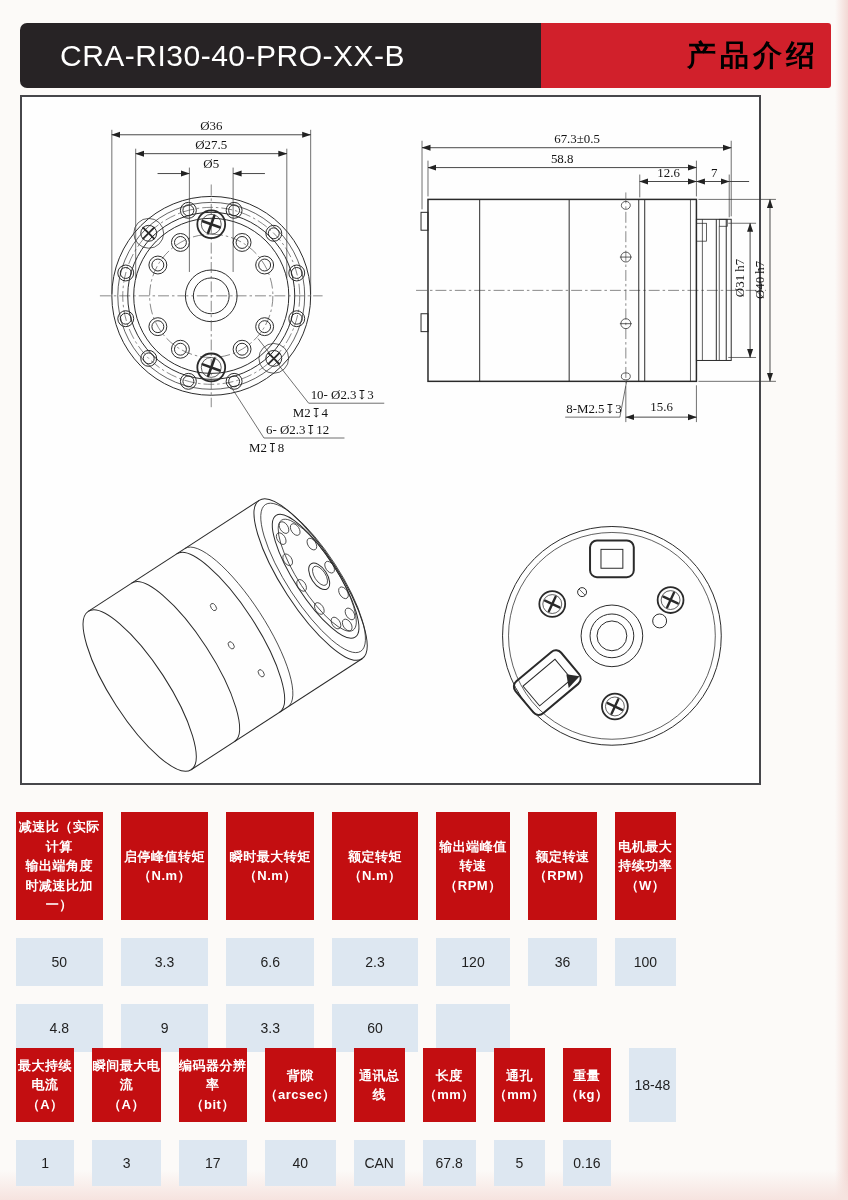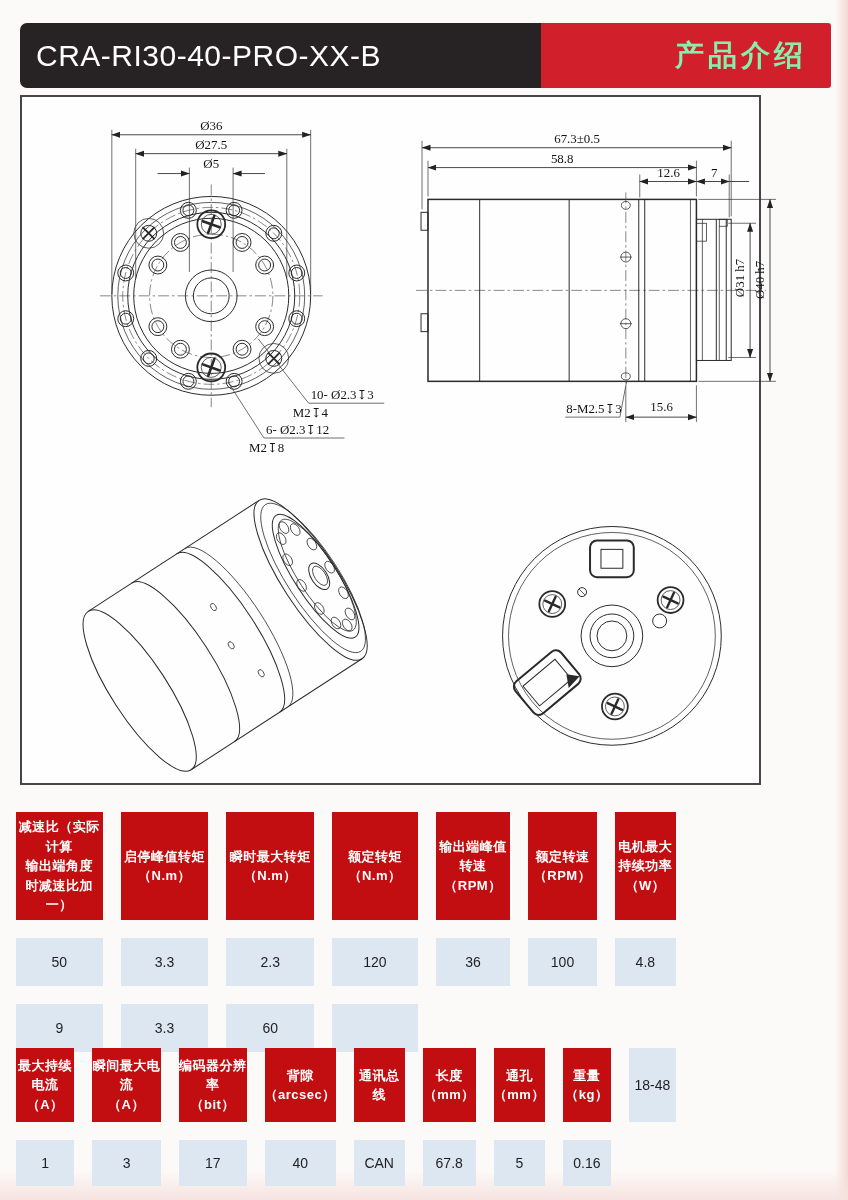--- a/index.html
+++ b/index.html
@@ -19,27 +19,27 @@
   .tint-right{position:absolute;right:0;top:0;width:13px;height:1200px;
     background:linear-gradient(90deg,rgba(243,214,210,0),#f3d8d4);}
   .tint-bottom{position:absolute;left:0;bottom:0;width:848px;height:30px;
     background:linear-gradient(180deg,rgba(248,230,226,0),#f6e3df);}
 
   
   .titlebar{position:absolute;left:20px;top:23px;width:811px;height:65px;display:flex;}
   .titlebar-black{
     flex:0 0 521px;background:var(--c-black);color:#fff;
     border-radius:7px 0 0 7px;
-    display:flex;align-items:center;padding-left:16px;
+    display:flex;align-items:center;padding-left:40px;
     font-size:30px;letter-spacing:0.5px;
   }
   .titlebar-red{
-    flex:1;background:var(--c-badge);color:#86efac;
+    flex:1;background:var(--c-badge);color:#000000;
     border-radius:0 3px 3px 0;
-    display:flex;align-items:center;justify-content:flex-end;padding-right:24px;
+    display:flex;align-items:center;justify-content:flex-end;padding-right:12px;
     font-size:29px;letter-spacing:4px;font-weight:bold;
   }
 
   
   .drawing-panel{
     position:absolute;left:20px;top:95px;width:741px;height:690px;
     background:#fefefe;border:2px solid #46464a;
   }
   svg .ln{fill:none;stroke:#2a2a2a;stroke-width:1;}
   svg .w2{stroke-width:2;}
@@ -336,20 +336,21 @@
     <div class="th">输出端峰值
 转速
 （RPM）</div>
     <div class="th">额定转速
 （RPM）</div>
     <div class="th">电机最大
 持续功率
 （W）</div>
     <div class="td">50</div>
     <div class="td">3.3</div>
+    <div class="td">6.6</div>
     <div class="td">2.3</div>
     <div class="td">120</div>
     <div class="td">36</div>
     <div class="td">100</div>
     <div class="td">4.8</div>
     <div class="td">9</div>
     <div class="td">3.3</div>
     <div class="td">60</div>
     <div class="td"></div>
   </div>

